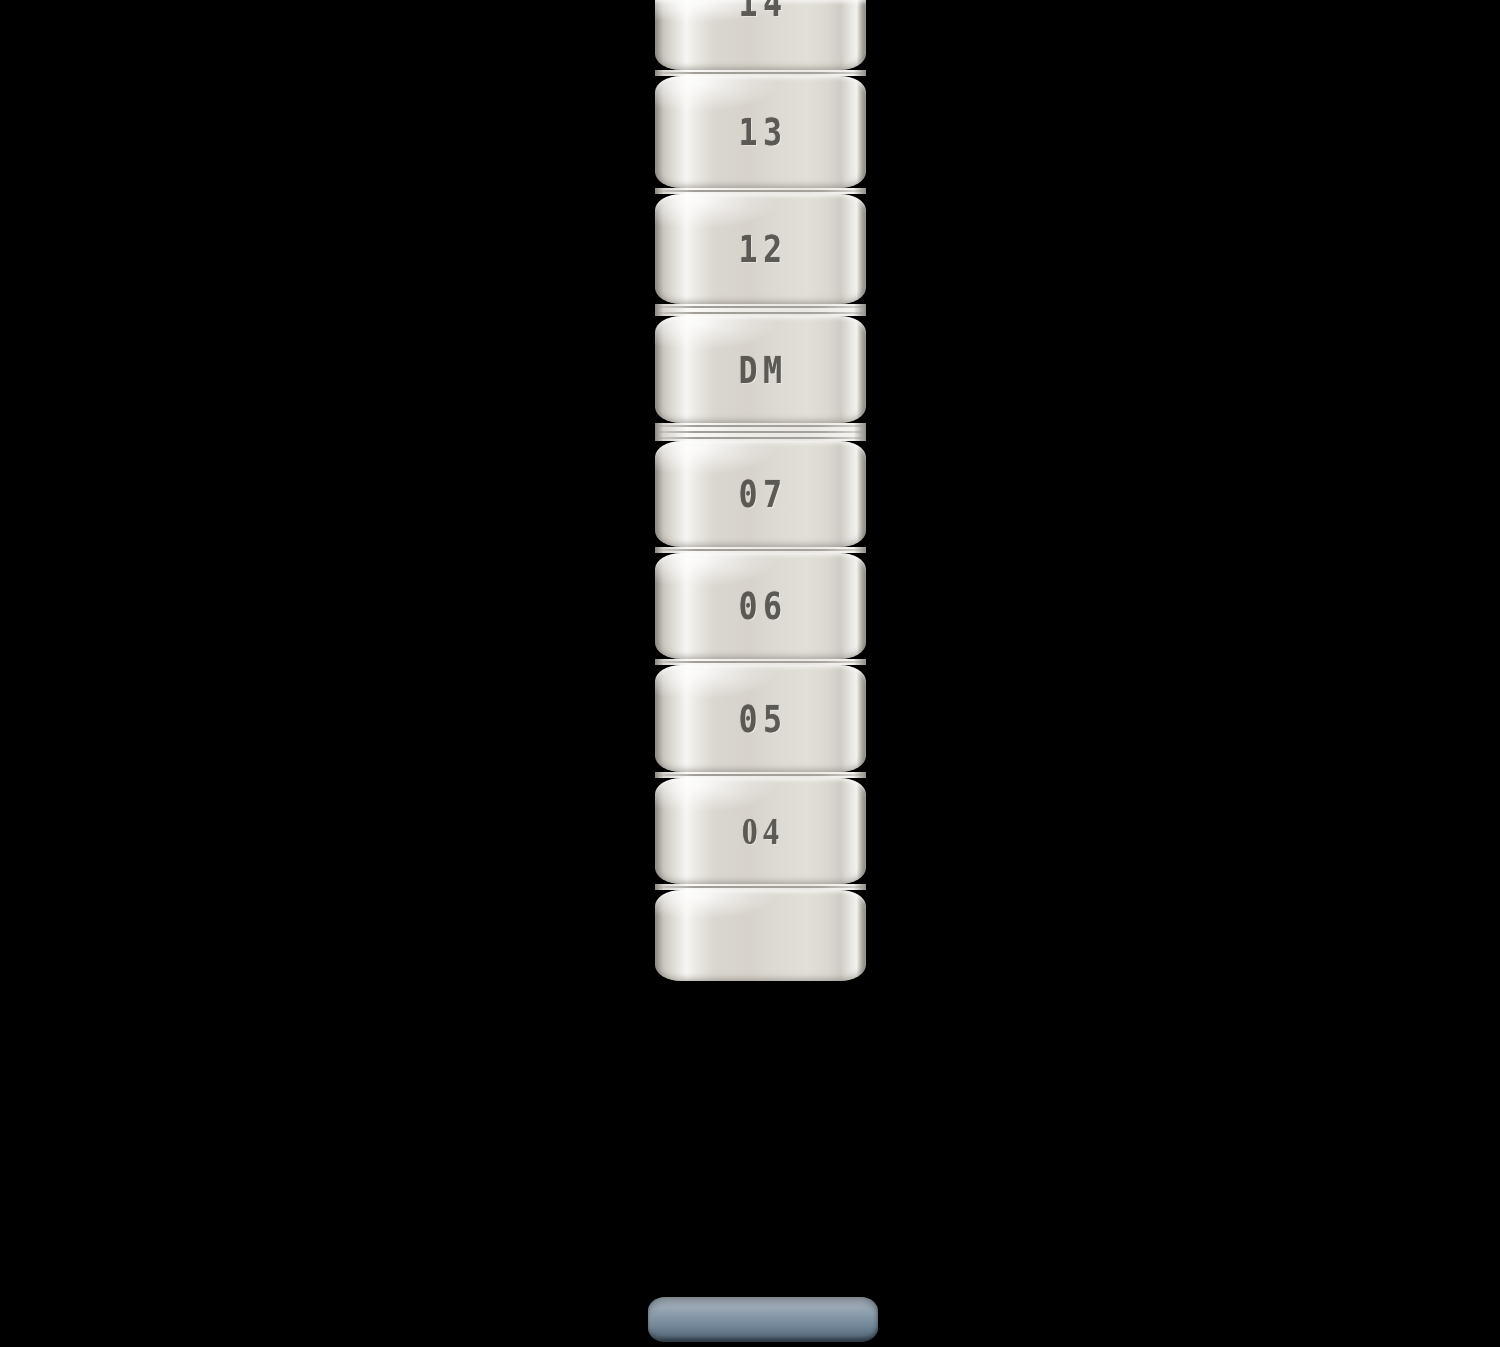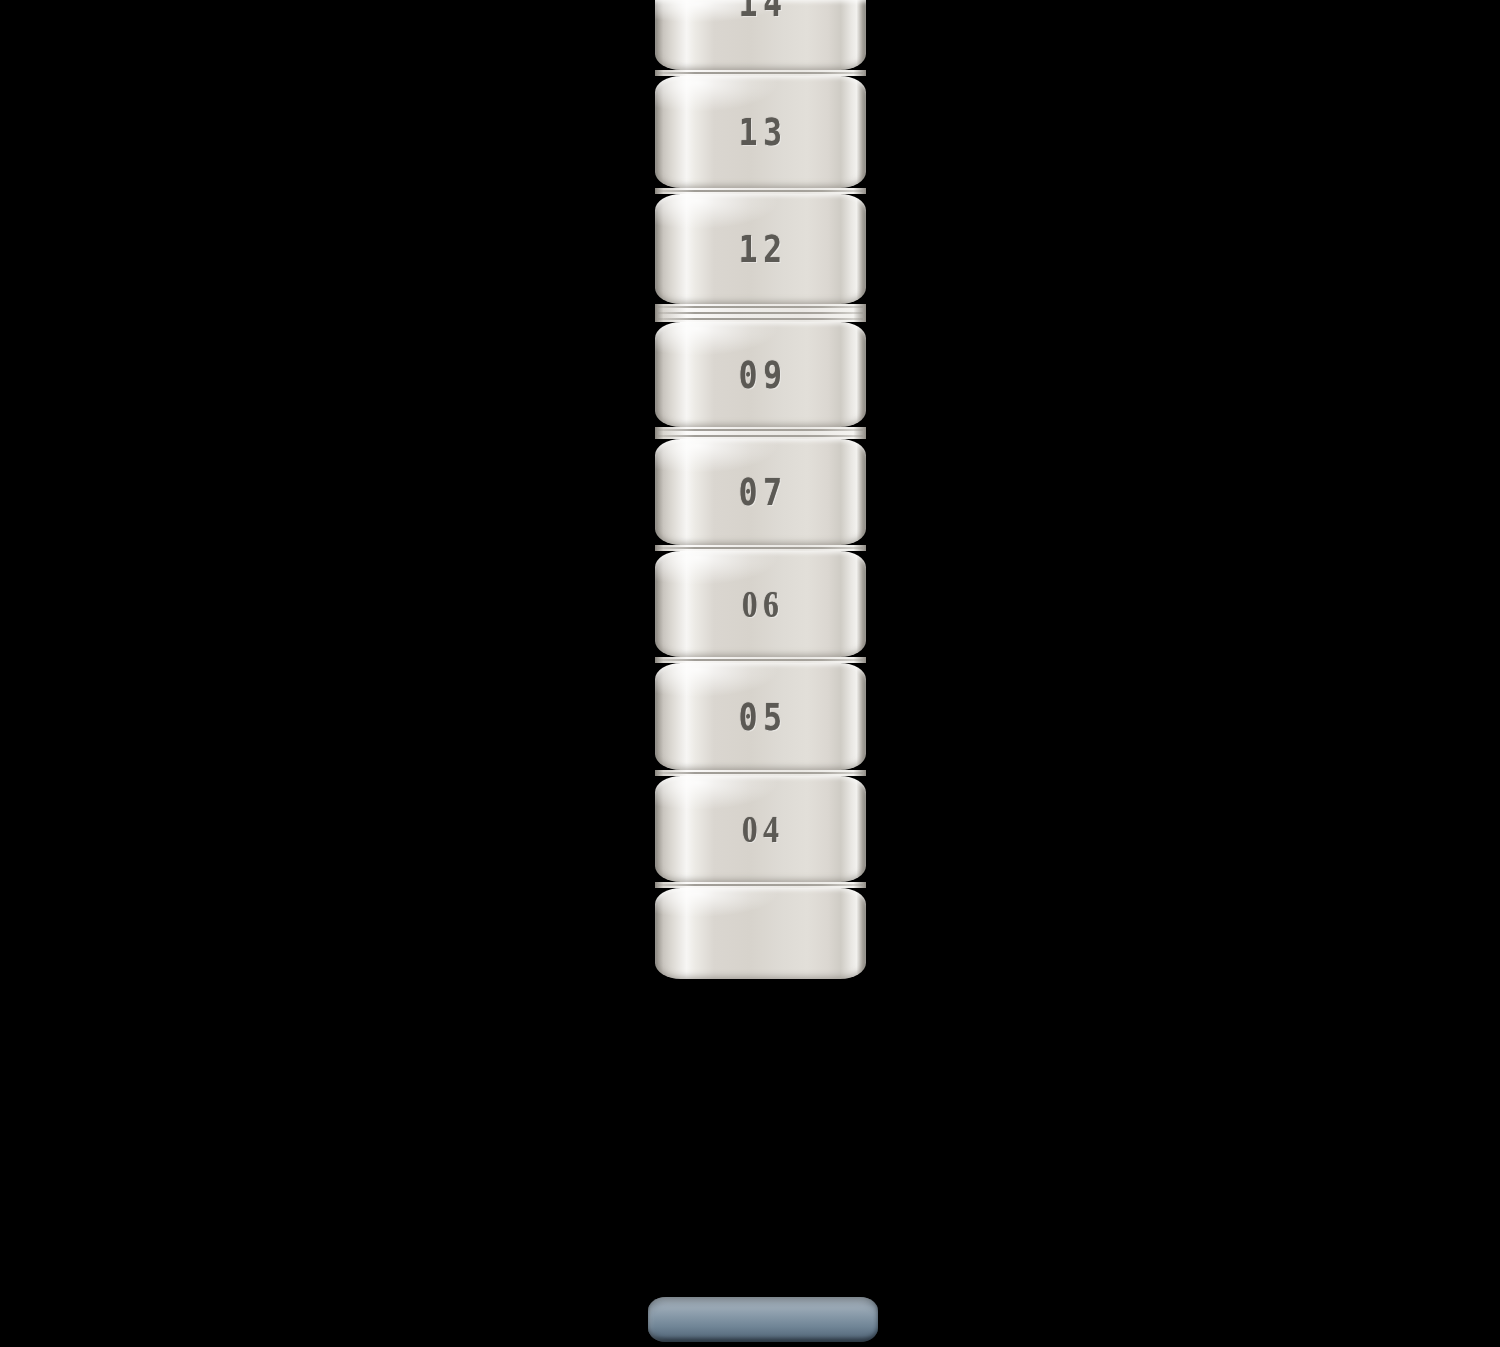--- a/index.html
+++ b/index.html
@@ -59,21 +59,21 @@
 
   
   .s0  { height: 70px;  border-top-left-radius: 0; border-top-right-radius: 0; }
   .s1  { height: 112px; text-align: right; }
   .s2  { height: 110px; text-align: center; }
   .s3  { height: 109px; }
   .s4  { height: 107px; }
   .s5  { height: 105px; }
   .s6  { height: 111px; }
   .s7  { height: 106px; }
-  .s8  { height: 106px; font-family: Liberation Serif, serif; }
+  .s8  { height: 106px; }
   .s9  { height: 107px; text-align: right; }
   .s10 { height: 106px; font-family: Liberation Serif, serif; }
   .s11 { height: 91px;  }
 
   .groove {
     flex: none;
     height: 6px;
     position: relative;
     background: linear-gradient(90deg,
       #8a867f 0%, #d8d5cf 4%, #fbfaf9 15%, #efedea 40%,
@@ -134,25 +134,25 @@
     </div>
     <div class="groove"></div>
 
     <div class="seg s2">
       <div class="label">12</div>
     </div>
     <div class="groove"></div>
 
     <div class="groove"></div>
 
+    <div class="seg s4">
+      <div class="label">DM</div>
+    </div>
     <div class="groove"></div>
 
-    <div class="seg s5">
-      <div class="label">09</div>
-    </div>
     <div class="groove"></div>
 
     <div class="groove"></div>
 
     <div class="seg s7">
       <div class="label">07</div>
     </div>
     <div class="groove"></div>
 
     <div class="seg s8">

